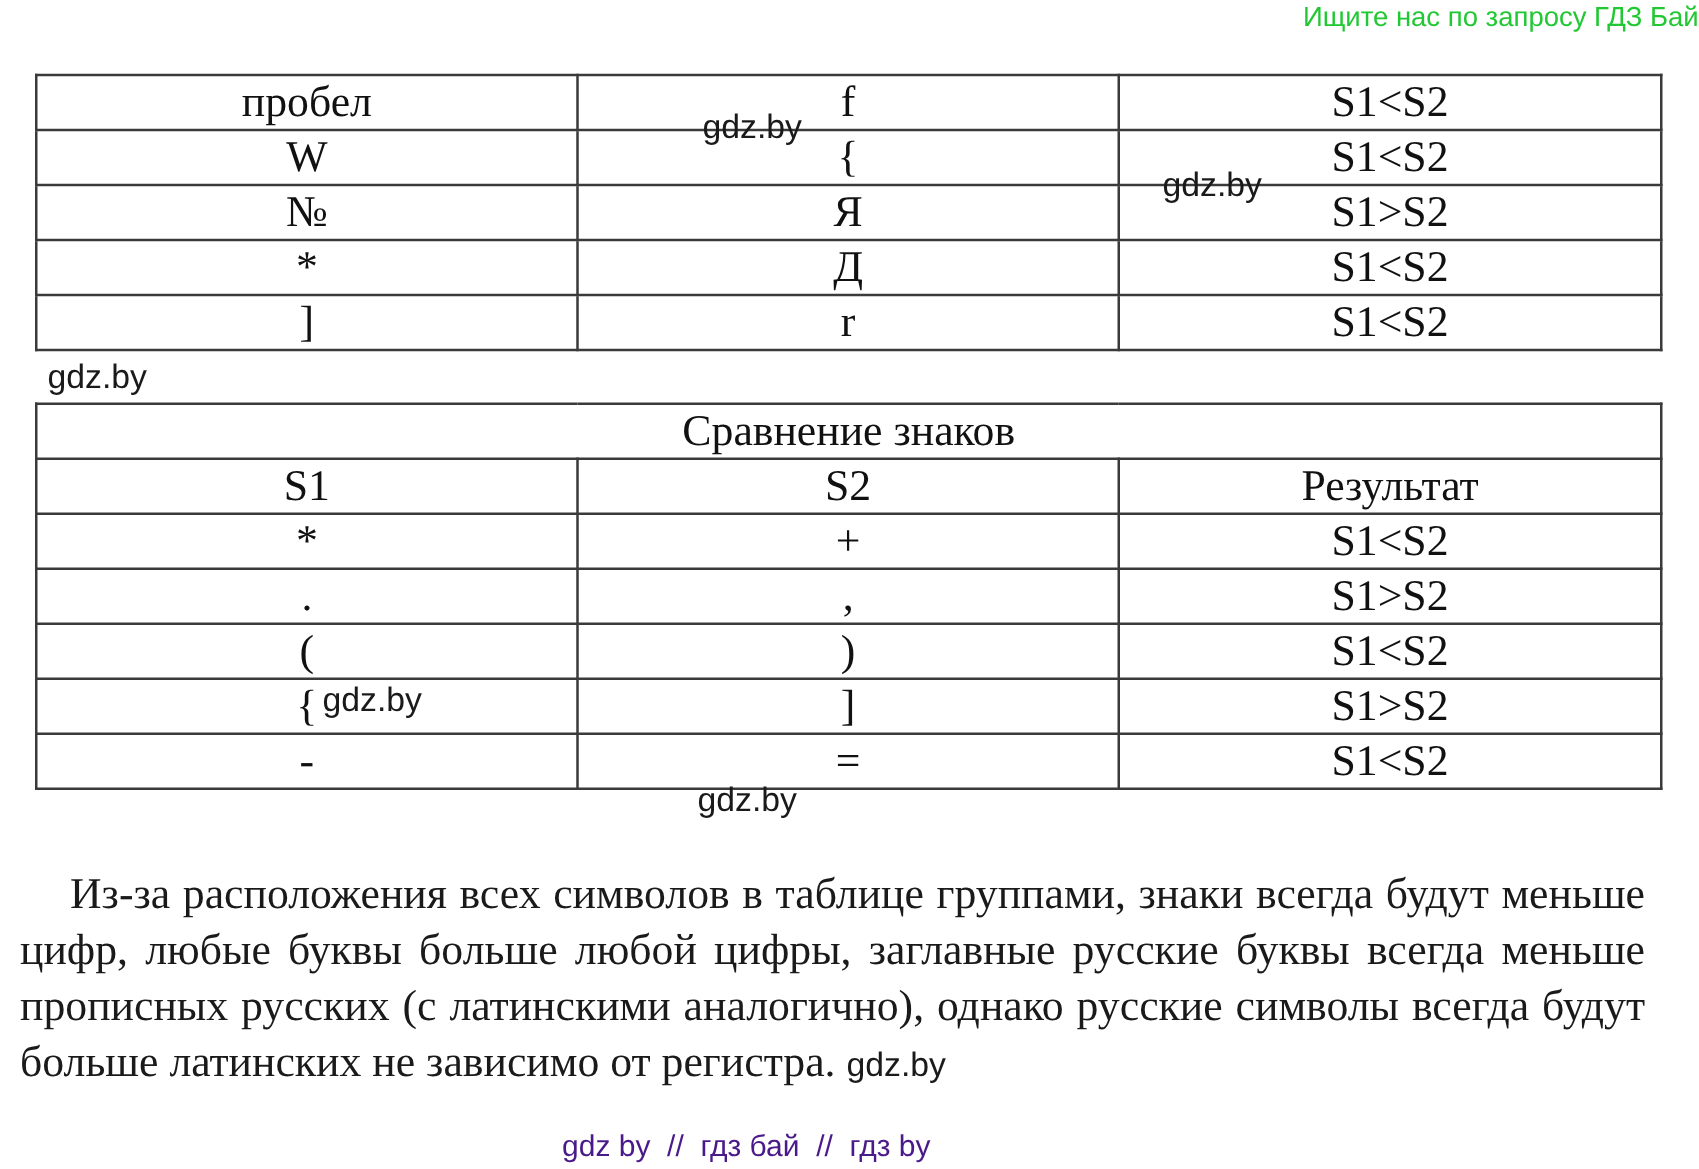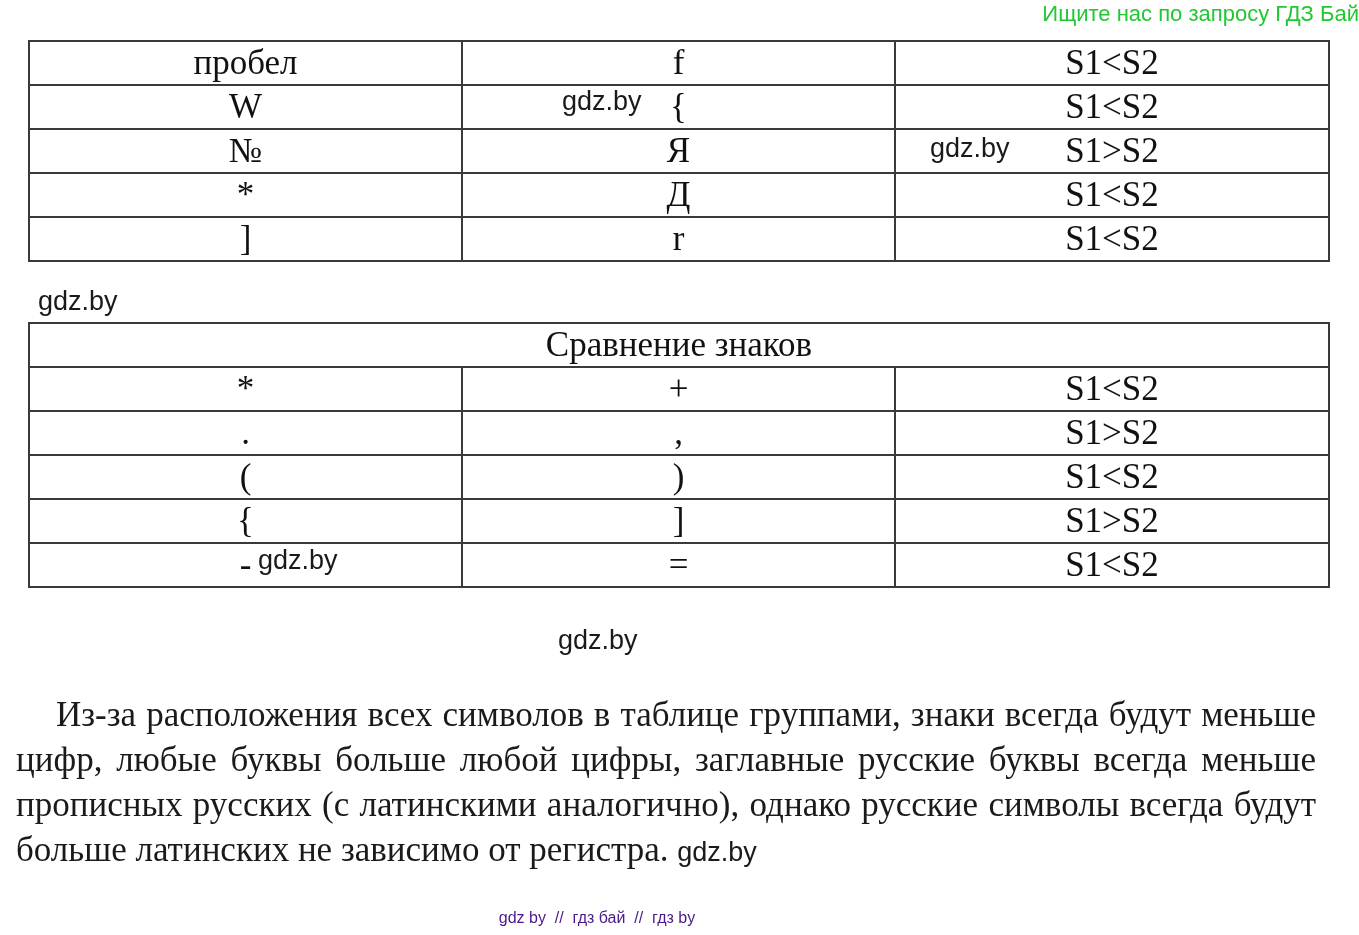--- a/index.html
+++ b/index.html
@@ -35,21 +35,21 @@
       color: #111111;
     }
     table.grid td {
       border: 2px solid #3a3a3a;
       height: 42px;
       padding: 0;
       text-align: center;
       vertical-align: middle;
       line-height: 42px;
     }
-    #table-top { top: 40px; }
+    #table-top { top: 59px; }
     #table-bottom { top: 322px; }
     .col1 { width: 433px; }
     .col2 { width: 433px; }
     .col3 { width: 434px; }
     .watermark {
       position: absolute;
       font-family: "Liberation Sans", sans-serif;
       font-size: 27px;
       color: #1a1a1a;
       line-height: 30px;
@@ -73,21 +73,21 @@
       font-size: 27px;
       color: #1a1a1a;
     }
     .footer {
       position: absolute;
       top: 904px;
       left: 0;
       width: 1194px;
       text-align: center;
       font-family: "Liberation Sans", sans-serif;
-      font-size: 16px;
+      font-size: 24px;
       color: #4a1a8a;
       line-height: 28px;
       white-space: pre;
     }
   </style>
 </head>
 <body>
 
 <div class="top-banner">Ищите нас по запросу ГДЗ Бай</div>
 
@@ -130,20 +130,25 @@
   <colgroup>
     <col class="col1">
       <col class="col2">
       <col class="col3">
   </colgroup>
   <tbody>
     <tr>
       <td colspan="3">Сравнение знаков</td>
     </tr>
     <tr>
+      <td>S1</td>
+      <td>S2</td>
+      <td>Результат</td>
+    </tr>
+    <tr>
       <td>*</td>
       <td>+</td>
       <td>S1&lt;S2</td>
     </tr>
     <tr>
       <td>.</td>
       <td>,</td>
       <td>S1&gt;S2</td>
     </tr>
     <tr>

